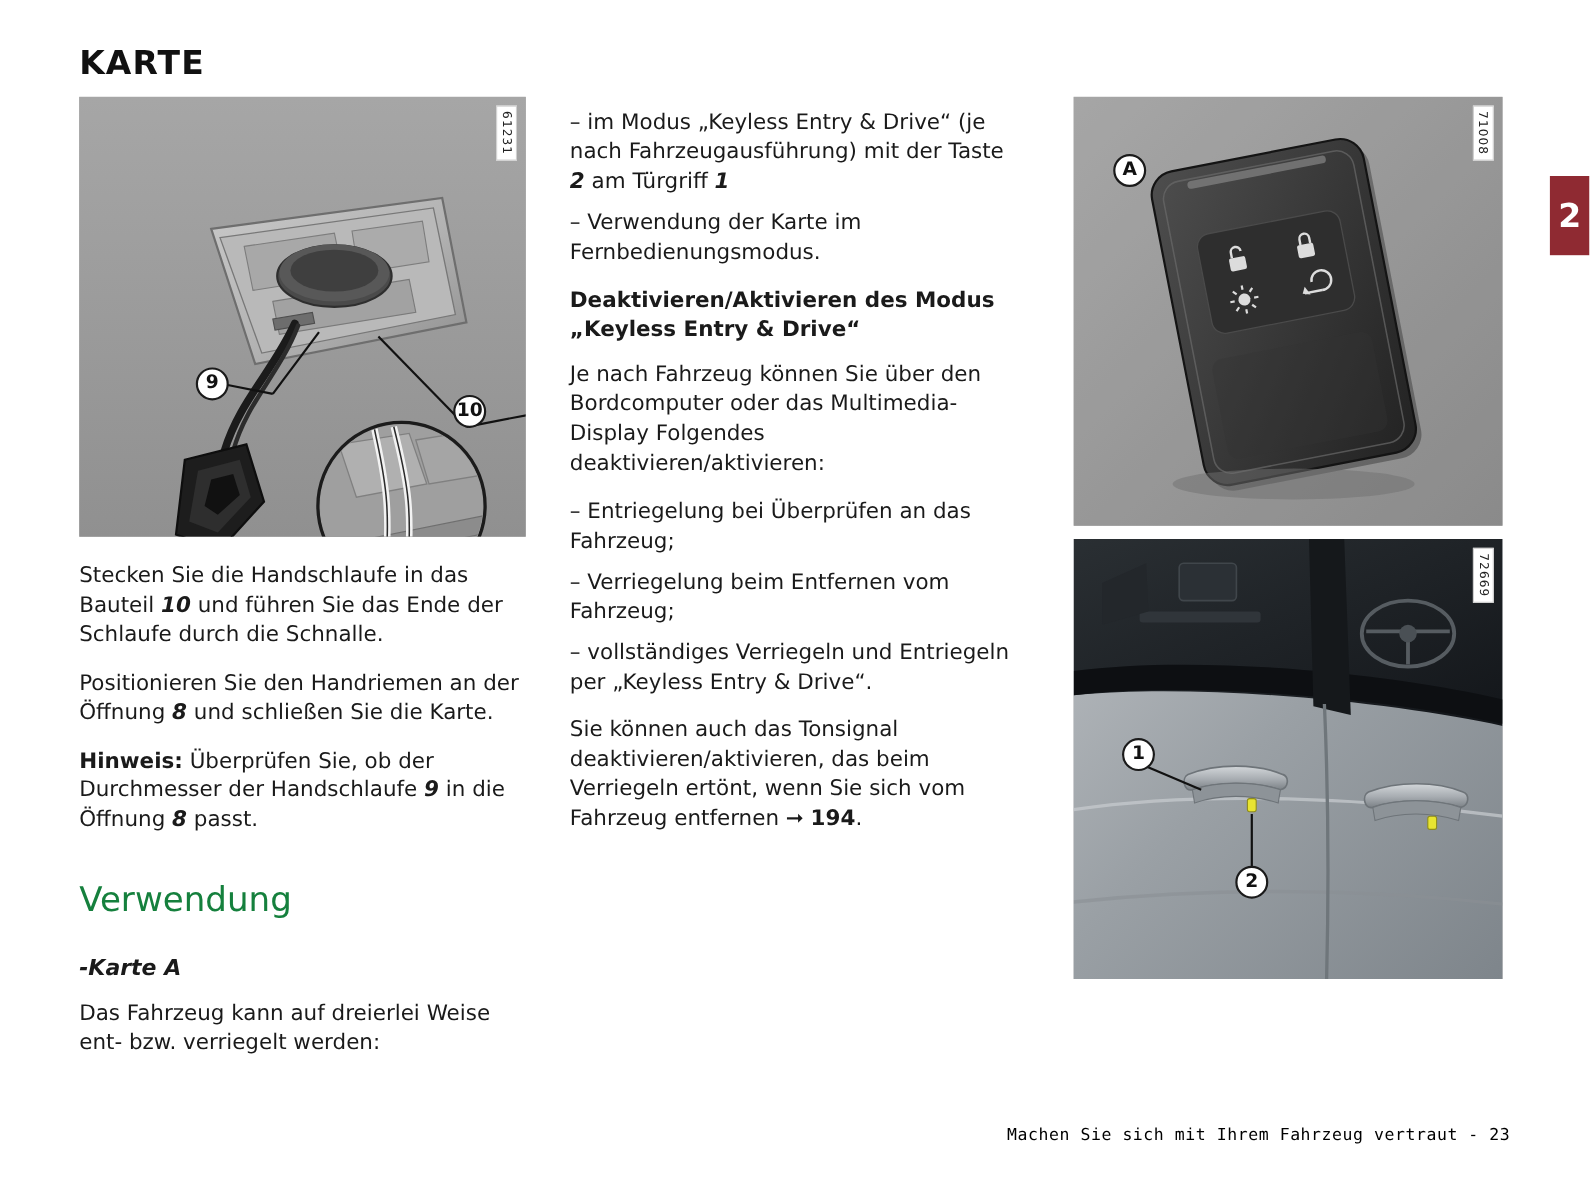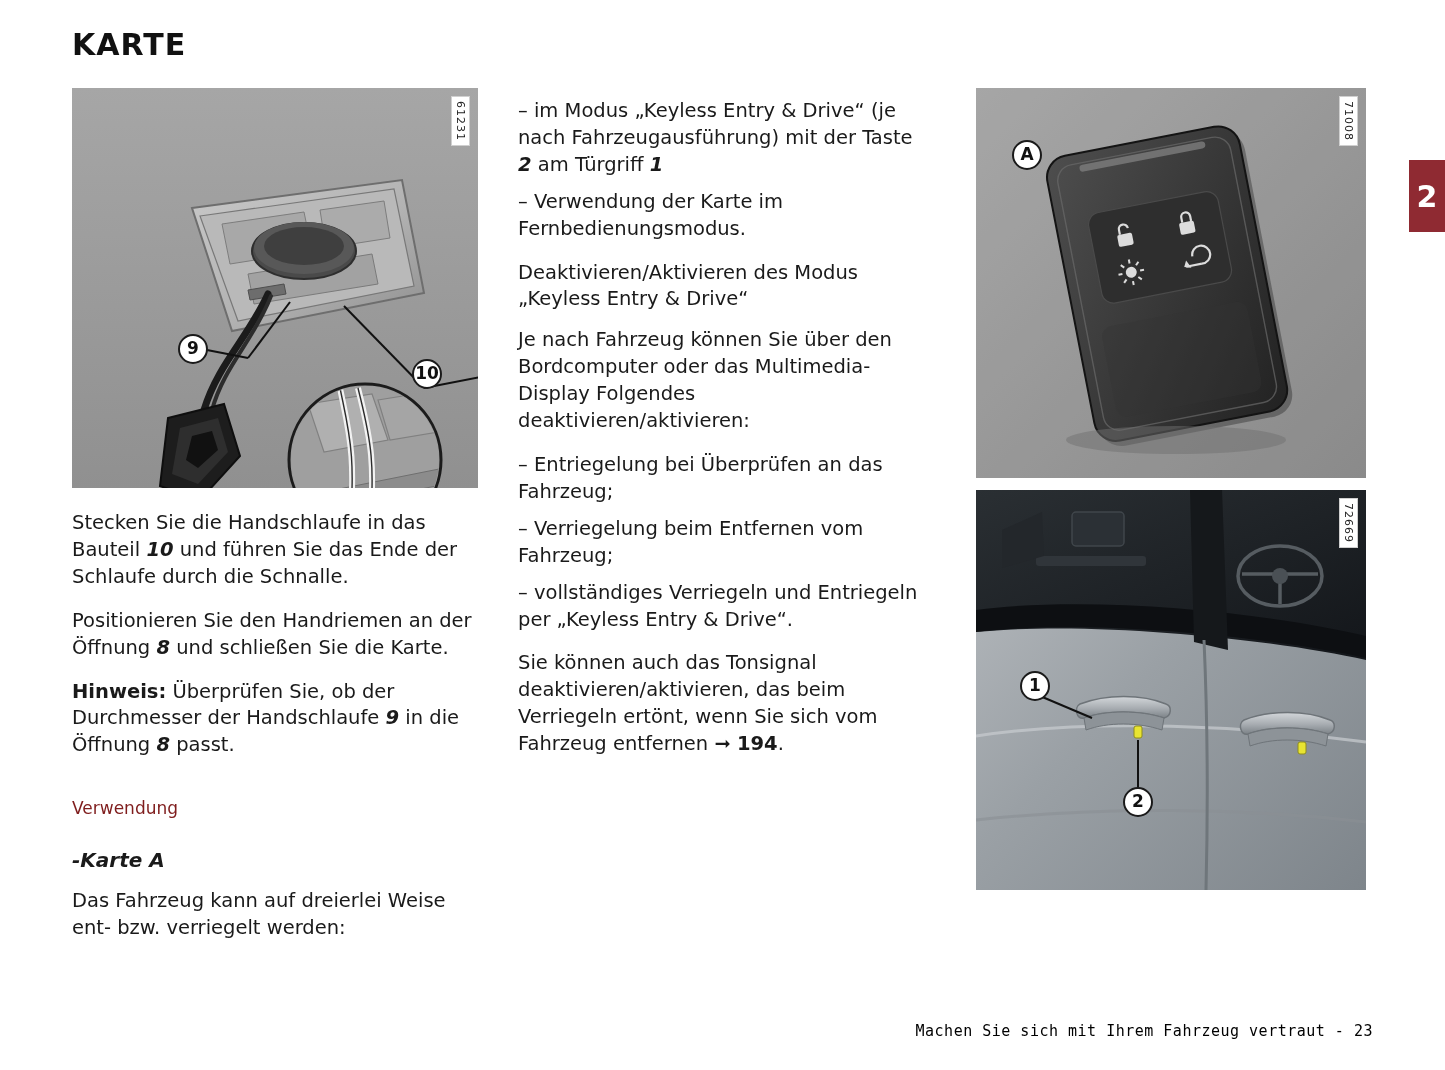--- a/index.html
+++ b/index.html
@@ -13,21 +13,21 @@
     position: relative;
     font-family: "DejaVu Sans", sans-serif;
     color: #1a1a1a;
     overflow: hidden;
   }
 
   
   #page-title {
     position: absolute;
     left: 72px;
-    top: 27px;
+    top: 40px;
     font-size: 30px;
     font-weight: bold;
     letter-spacing: 1px;
     color: #111;
   }
 
   
   #chapter-tab {
     position: absolute;
     right: 0;
@@ -51,33 +51,33 @@
   }
   #col-left  { left: 72px;  top: 88px;  width: 406px; }
   #col-mid   { left: 518px; top: 88px;  width: 400px; }
   #col-right { left: 976px; top: 88px;  width: 390px; }
 
   p { margin: 10px 0 17px 0; }
   p.tight { margin-bottom: 0; }
   .b { font-weight: bold; }
   .i { font-style: italic; font-weight: bold; }
   h3.sub {
-    font-size: 17px;
+    font-size: 31px;
     font-weight: normal;
     margin: 38px 0 16px 0;
-    color: #7f1d1d;
+    color: #15803d;
   }
   h4.sub2 {
     font-size: 20px;
     font-weight: bold;
     margin: 26px 0 14px 0;
     font-style: italic;
   }
   .bold-head {
-    font-weight: normal;
+    font-weight: bold;
     margin: 0 0 14px 0;
     font-size: 19.5px;
   }
 
   
   .fig {
     position: relative;
     background: #9d9d9d;
     overflow: hidden;
   }

